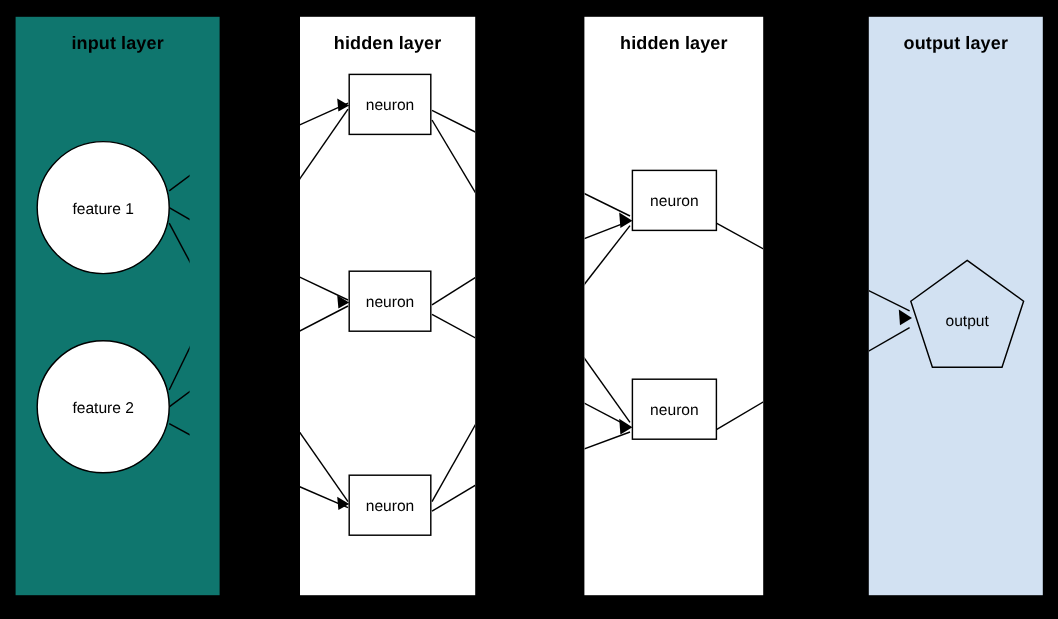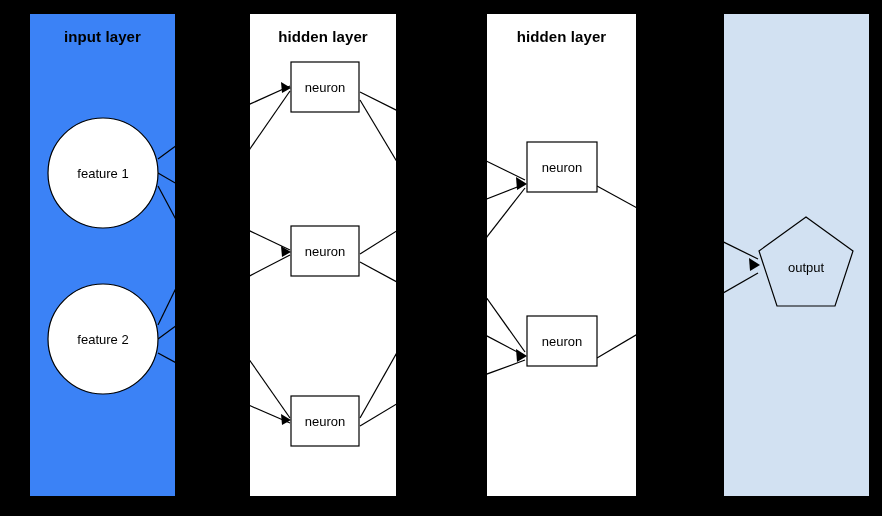--- a/index.html
+++ b/index.html
@@ -59,21 +59,21 @@
   .arrowhead {
     fill: #000000;
     stroke: none;
   }
 </style>
 </head>
 <body>
 
 <div id="canvas"></div>
 
-<div class="layer-panel" style="left:30px; top:14px; width:145px; height:482px; background:#3b82f6;">
+<div class="layer-panel" style="left:13px; top:14px; width:170px; height:482px; background:#0f766e;">
   <div class="layer-title">input layer</div>
   <svg width="145" height="482" viewBox="0 0 145 482">
 
     <g>
       <line class="edge" x1="128" y1="145" x2="250" y2="55"></line>
       <line class="edge" x1="128" y1="159" x2="250" y2="230"></line>
       <line class="edge" x1="128" y1="172" x2="250" y2="400"></line>
       <line class="edge" x1="128" y1="311" x2="250" y2="60"></line>
       <line class="edge" x1="128" y1="325" x2="250" y2="235"></line>
       <line class="edge" x1="128" y1="339" x2="250" y2="405"></line>
@@ -156,20 +156,21 @@
       <text class="node-label" x="75" y="158" text-anchor="middle">neuron</text>
     </g>
     <g>
       <rect class="shape-filled-white" x="40" y="302" width="70" height="50"></rect>
       <text class="node-label" x="75" y="332" text-anchor="middle">neuron</text>
     </g>
   </svg>
 </div>
 
 <div class="layer-panel" style="left:724px; top:14px; width:145px; height:482px; background:#d2e1f2;">
+  <div class="layer-title">output layer</div>
   <svg width="145" height="482" viewBox="0 0 145 482">
 
     <g>
       <line class="edge" x1="-114" y1="172" x2="34" y2="245"></line>
       <line class="edge" x1="-114" y1="344" x2="34" y2="259"></line>
       <polygon class="arrowhead" points="36,251 25,244 26,257"></polygon>
     </g>
 
     <g>
       <polygon class="shape" points="82,203 129,237 111,292 53,292 35,237"></polygon>

